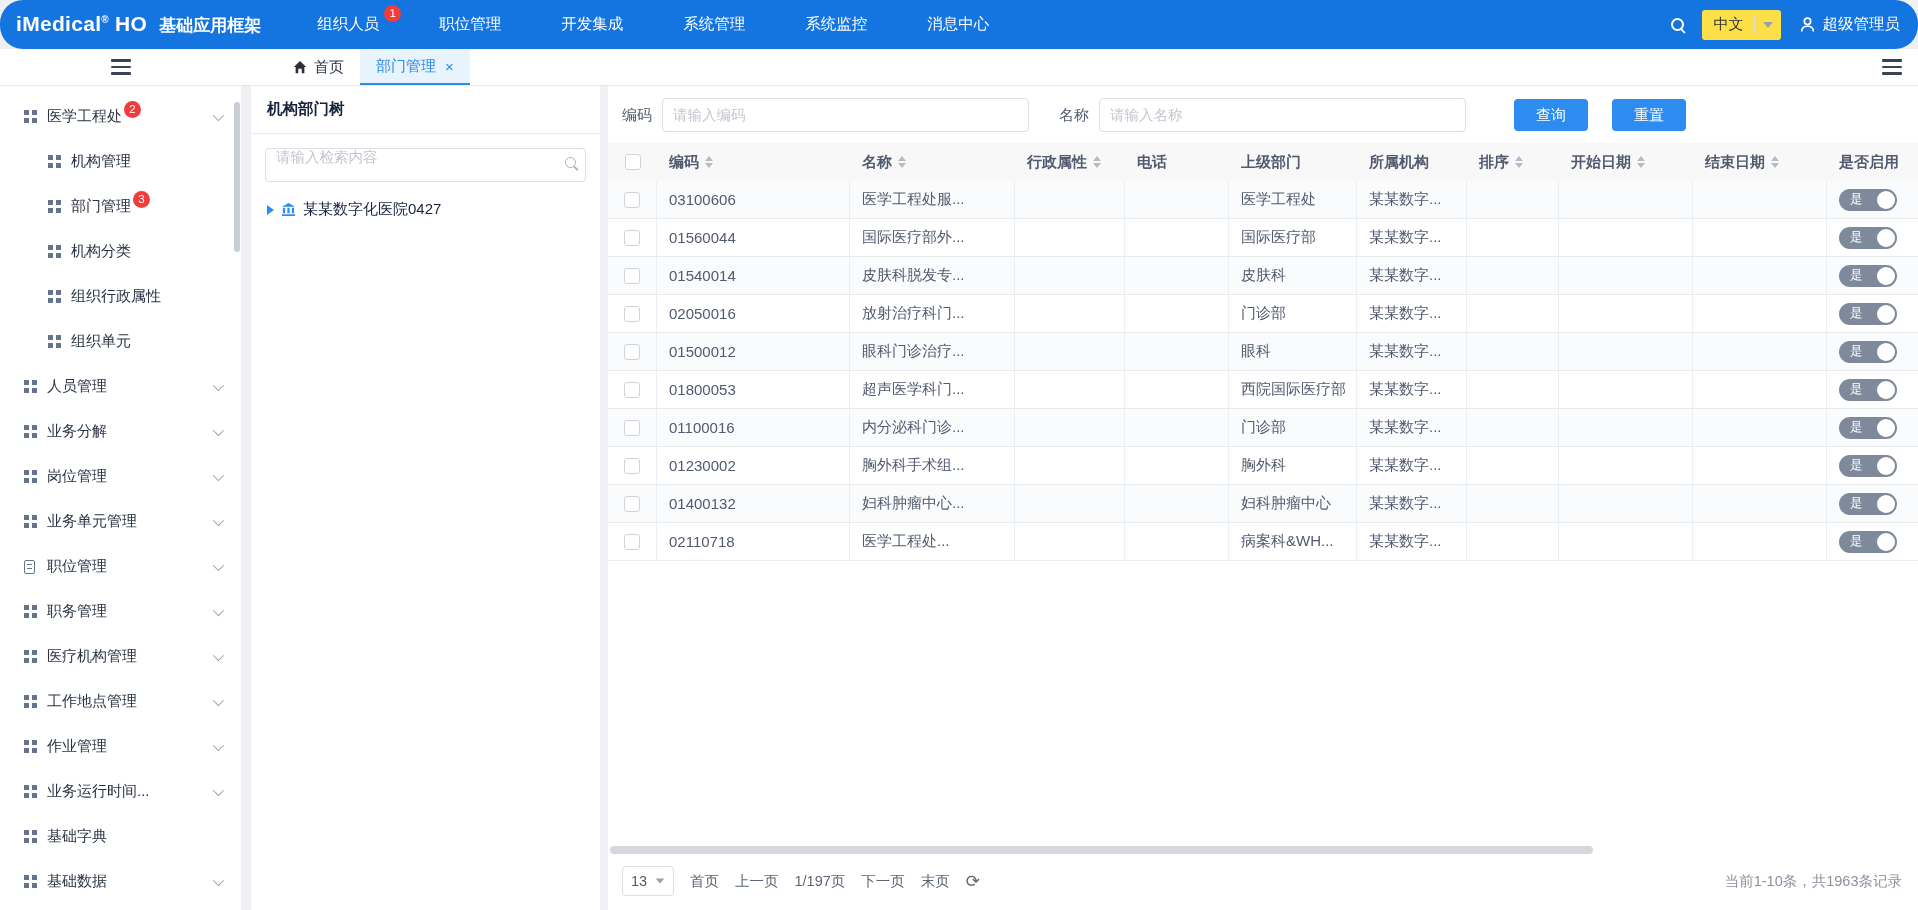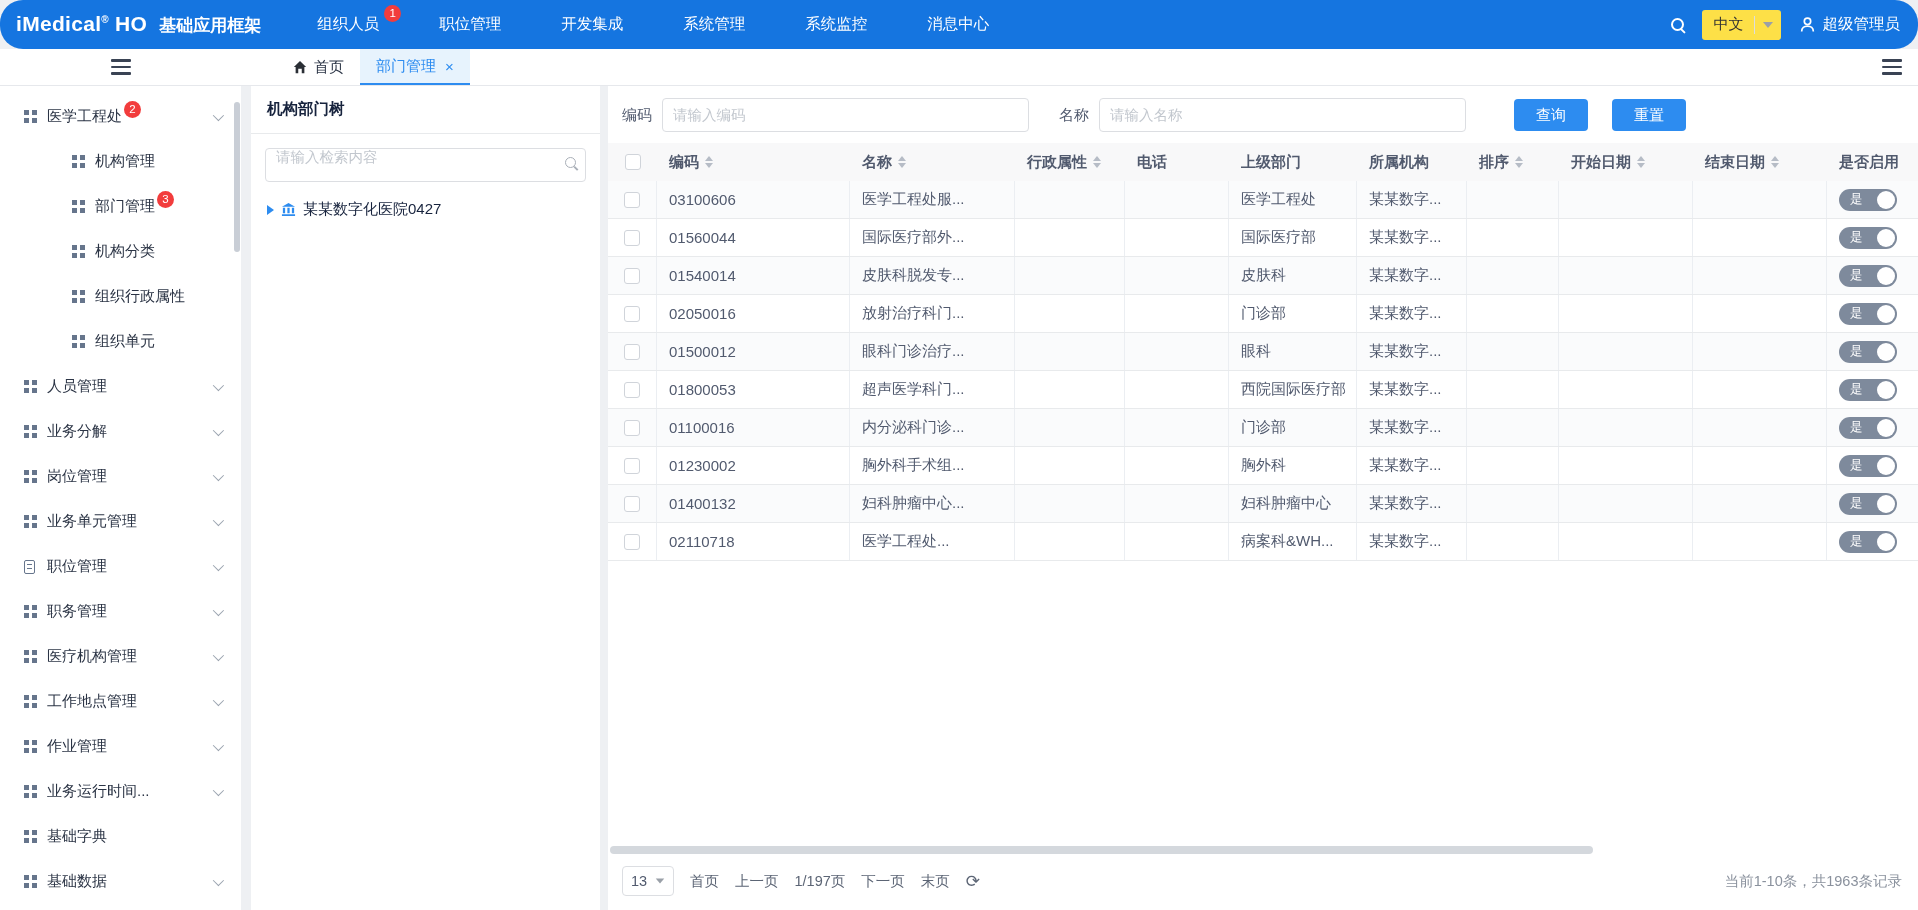--- a/index.html
+++ b/index.html
@@ -36,21 +36,21 @@
   .tab { display:flex; align-items:center; gap:7px; padding:0 16px; font-size:15px; color:#2b3445; cursor:pointer; }
   .tab.active { background:#e7f3fd; color:#2d8cf0; border-bottom:2px solid #2d8cf0; }
   .tab .close-x { font-size:15px; color:#2d8cf0; margin-left:2px; }
   .tabbar-right { margin-left:auto; display:flex; align-items:center; padding-right:16px; }
 
   
   .content { display:flex; height:824px; }
   .sidebar { width:241px; background:#fff; position:relative; padding-top:8px; overflow:hidden; }
   .sidebar-scroll-thumb { position:absolute; right:1px; top:16px; width:6px; height:150px; background:#c9ced6; border-radius:3px; }
   .side-item { height:45px; display:flex; align-items:center; padding-left:24px; font-size:15px; color:#2b3445; cursor:pointer; }
-  .side-item.level-1 { padding-left:48px;margin-left:24px; }
+  .side-item.level-1 { padding-left:48px; }
   .side-item .side-label { margin-left:10px; white-space:nowrap; }
   .chev { margin-left:auto; margin-right:20px; width:8px; height:8px; border-right:1.6px solid #9aa3af; border-bottom:1.6px solid #9aa3af; transform:rotate(45deg) translateY(-2px); flex:none; }
   .mi { width:13px; height:13px; position:relative; flex:none; }
   .mi::before { content:""; position:absolute; width:5px; height:5px; background:#66758c; box-shadow:8px 0 0 #66758c, 0 8px 0 #66758c, 8px 8px 0 #66758c; }
   .mi-doc { width:11px; height:14px; border:1.6px solid #66758c; border-radius:2px; position:relative; flex:none; margin-right:2px; }
   .mi-doc::after { content:""; position:absolute; left:1.5px; top:3px; width:5px; height:1.6px; background:#66758c; box-shadow:0 4px 0 #66758c; }
 
   
   .tree-panel { width:349px; background:#fff; margin-left:10px; display:flex; flex-direction:column; }
   .tree-title { font-size:15.5px; font-weight:bold; color:#17233d; padding:13px 16px; border-bottom:1px solid #e8eaec; }

